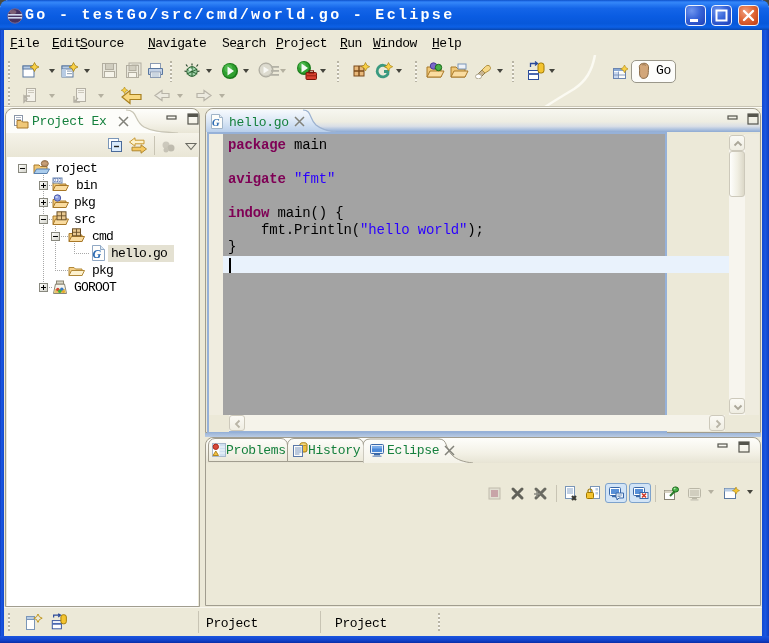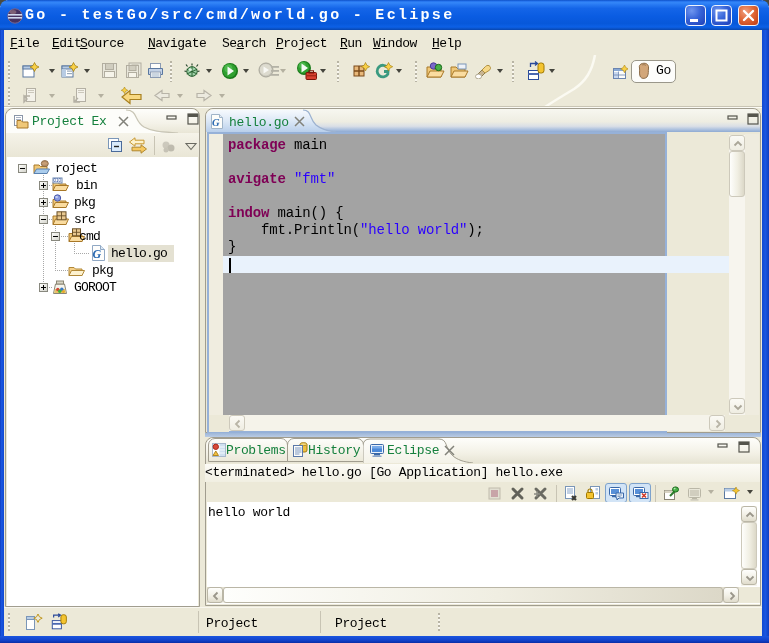--- a/index.html
+++ b/index.html
@@ -382,21 +382,21 @@
   </svg>
   <span class="trow" style="left:67px;top:54px">src</span>
   <svg class="abs" style="left:61px;top:71px" width="17" height="16" viewBox="0 0 17 16">
     <path d="M1 13.5 L1 5.5 L6 5.5 L7.5 7 L14 7 L14 13.5 Z" fill="#f0c878" stroke="#a87828"></path>
     <path d="M1 13.5 L3.5 8.5 L16.5 8.5 L14 13.5 Z" fill="#fadca0" stroke="#a87828"></path>
     <g transform="translate(3.5,0)">
           <rect x="1" y="0.8" width="8" height="7" fill="#e8c890" stroke="#6a5028"></rect>
           <path d="M1 4.3 L9 4.3 M5 0.8 L5 7.8" stroke="#6a5028" stroke-width="0.9"></path>
         </g>
   </svg>
-  <span class="trow" style="left:72px;top:71px">cmd</span>
+  <span class="trow" style="left:85px;top:71px">cmd</span>
   <svg class="abs" style="left:84px;top:88px" width="14" height="16" viewBox="0 0 14 16">
     <path d="M1.5 0.5 L9.5 0.5 L13.5 4.5 L13.5 15.5 L1.5 15.5 Z" fill="#fdfdfc" stroke="#90a8c4"></path>
     <path d="M9.5 0.5 L9.5 4.5 L13.5 4.5" fill="#dce8f4" stroke="#90a8c4"></path>
     <text x="1.6" y="12.5" font-size="12" font-style="italic" font-weight="bold" fill="#2a6ab2" font-family="Liberation Serif">G</text>
   </svg>
   <span class="trow" style="left:104px;top:88px">hello.go</span>
   <svg class="abs" style="left:61px;top:105px" width="17" height="16" viewBox="0 0 17 16">
     <path d="M1 13.5 L1 5.5 L6 5.5 L7.5 7 L14 7 L14 13.5 Z" fill="#f6d088" stroke="#b08838"></path>
     <path d="M1 13.5 L3.5 8.5 L16.5 8.5 L14 13.5 Z" fill="#fdf2d0" stroke="#b08838"></path>
   </svg>
@@ -523,21 +523,20 @@
  <svg class="abs" style="left:237px;top:6px" width="13" height="13" viewBox="0 0 13 13">
       <path d="M2 2 L11 11 M11 2 L2 11" stroke="#82827a" stroke-width="1.5"></path>
     </svg>
  <svg class="abs mm" style="left:510px;top:4px" width="14" height="12" viewBox="0 0 14 12">
       <rect x="2" y="2" width="9" height="3" fill="none" stroke="#55554d" stroke-width="1.2"></rect>
     </svg>
  <svg class="abs mm" style="left:531px;top:2px" width="15" height="15" viewBox="0 0 15 15">
       <rect x="2" y="2" width="10" height="10" fill="none" stroke="#55554d" stroke-width="1.2"></rect>
       <rect x="2" y="2" width="10" height="3" fill="#55554d"></rect>
     </svg>
- <div id="termline">&lt;terminated&gt; hello.go [Go Application] hello.exe</div>
  <div id="ctools">
   <svg class="abs" style="left:281px;top:5px" width="13" height="13" viewBox="0 0 13 13">
         <rect x="1" y="1" width="11" height="11" fill="#e2dfd2" stroke="#c0bcac"></rect>
         <rect x="3" y="3" width="7" height="7" fill="#c8a4a8"></rect>
       </svg>
   <svg class="abs" style="left:303px;top:4px" width="15" height="15" viewBox="0 0 15 15">
         <path d="M3 3 L12 12 M12 3 L3 12" stroke="#62625a" stroke-width="3" stroke-linecap="round"></path>
       </svg>
   <svg class="abs" style="left:325px;top:4px" width="17" height="15" viewBox="0 0 17 15">
         <path d="M4 3 L13 12 M13 3 L4 12" stroke="#6a6a62" stroke-width="3" stroke-linecap="round"></path>
@@ -589,48 +588,20 @@
         <rect x="4.5" y="14.2" width="8" height="1.4" fill="#a8a498"></rect>
   </svg>
   <div class="darr dis" style="left:501px;top:8px"></div>
   <svg class="abs" style="left:516px;top:3px" width="18" height="17" viewBox="0 0 18 17">
     <rect x="1.5" y="3.5" width="11" height="10" fill="#fff" stroke="#5a78a0"></rect>
         <rect x="1.5" y="3.5" width="11" height="3" fill="#b8cce4"></rect>
     <path d="M13 2 l1.2 2.4 2.4 1.2 -2.4 1.2 -1.2 2.4 -1.2 -2.4 -2.4 -1.2 2.4 -1.2 Z" fill="#f4c430" stroke="#a07800" stroke-width="0.5"></path>
   </svg>
   <div class="darr" style="left:540px;top:8px"></div>
  </div>
- <div id="cbody">
-  <div id="ctext">hello world</div>
-  <div class="strack" style="left:534px;top:4px;width:16px;height:80px;background:#f6f4ec;box-shadow:none"></div>
-  <div class="sb" style="left:534px;top:4px;width:16px;height:16px">
-        <svg width="16" height="16">
-          <path d="M4.5 9.5 L8 6 L11.5 9.5" fill="none" stroke="#9a968a" stroke-width="1.8"></path>
-        </svg>
-      </div>
-  <div class="sthumb" style="left:534px;top:20px;width:16px;height:47px;border-color:#cdc9bb"></div>
-  <div class="sb" style="left:534px;top:67px;width:16px;height:16px">
-        <svg width="16" height="16">
-          <path d="M4.5 6.5 L8 10 L11.5 6.5" fill="none" stroke="#9a968a" stroke-width="1.8"></path>
-        </svg>
-      </div>
-  <div class="strack" style="left:0;top:85px;width:534px;height:16px"></div>
-  <div class="sb" style="left:0;top:85px;width:16px;height:16px">
-        <svg width="16" height="16">
-          <path d="M9.5 4.5 L6 8 L9.5 11.5" fill="none" stroke="#9a968a" stroke-width="1.8"></path>
-        </svg>
-      </div>
-  <div class="sthumb" style="left:16px;top:85px;width:500px;height:16px"></div>
-  <div class="sb" style="left:516px;top:85px;width:16px;height:16px">
-        <svg width="16" height="16">
-          <path d="M6.5 4.5 L10 8 L6.5 11.5" fill="none" stroke="#9a968a" stroke-width="1.8"></path>
-        </svg>
-      </div>
-  <div class="abs" style="left:532px;top:85px;width:21px;height:16px;background:#ece9d8"></div>
- </div>
 </div>
 
 <div class="abs" id="statusbar">
  <span class="sbtext" style="left:202px">Project</span>
  <span class="sbtext" style="left:331px">Project</span>
  <div class="vsep" style="left:194px;top:3px;height:22px"></div>
  <div class="vsep" style="left:316px;top:3px;height:22px"></div>
  <div class="grip" style="left:434px;top:5px;height:18px"></div>
  <div class="grip" style="left:4px;top:5px;height:18px"></div>
  <svg class="abs" style="left:20px;top:4px" width="20" height="20" viewBox="0 0 20 20">

